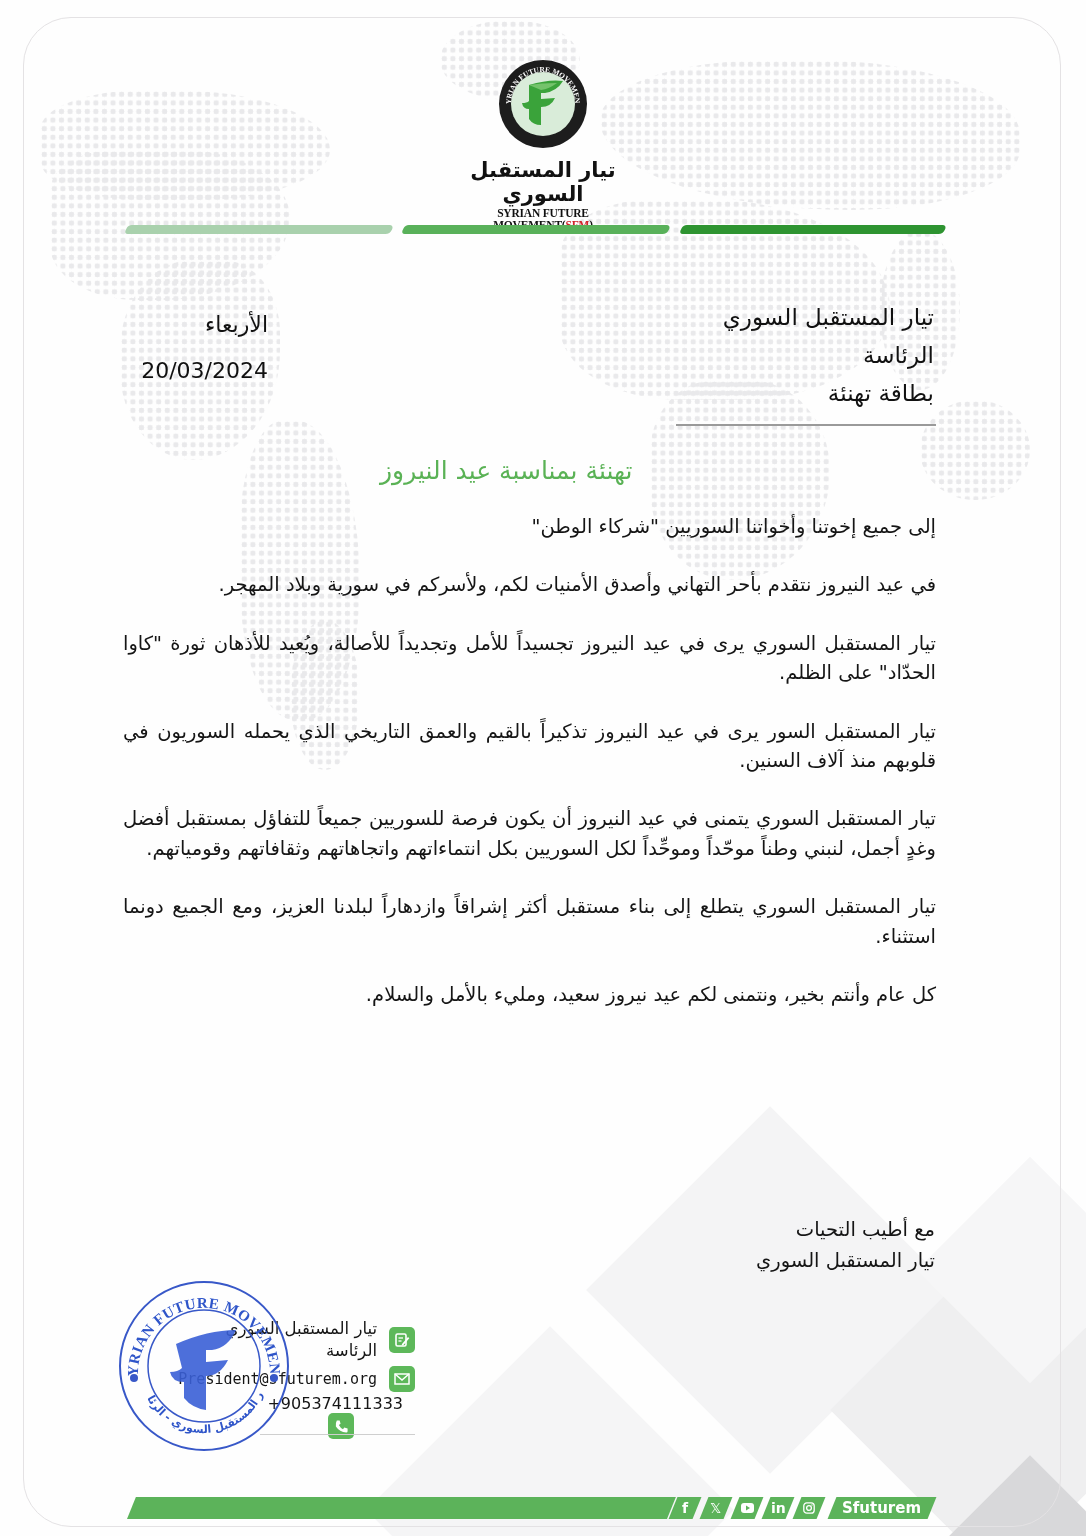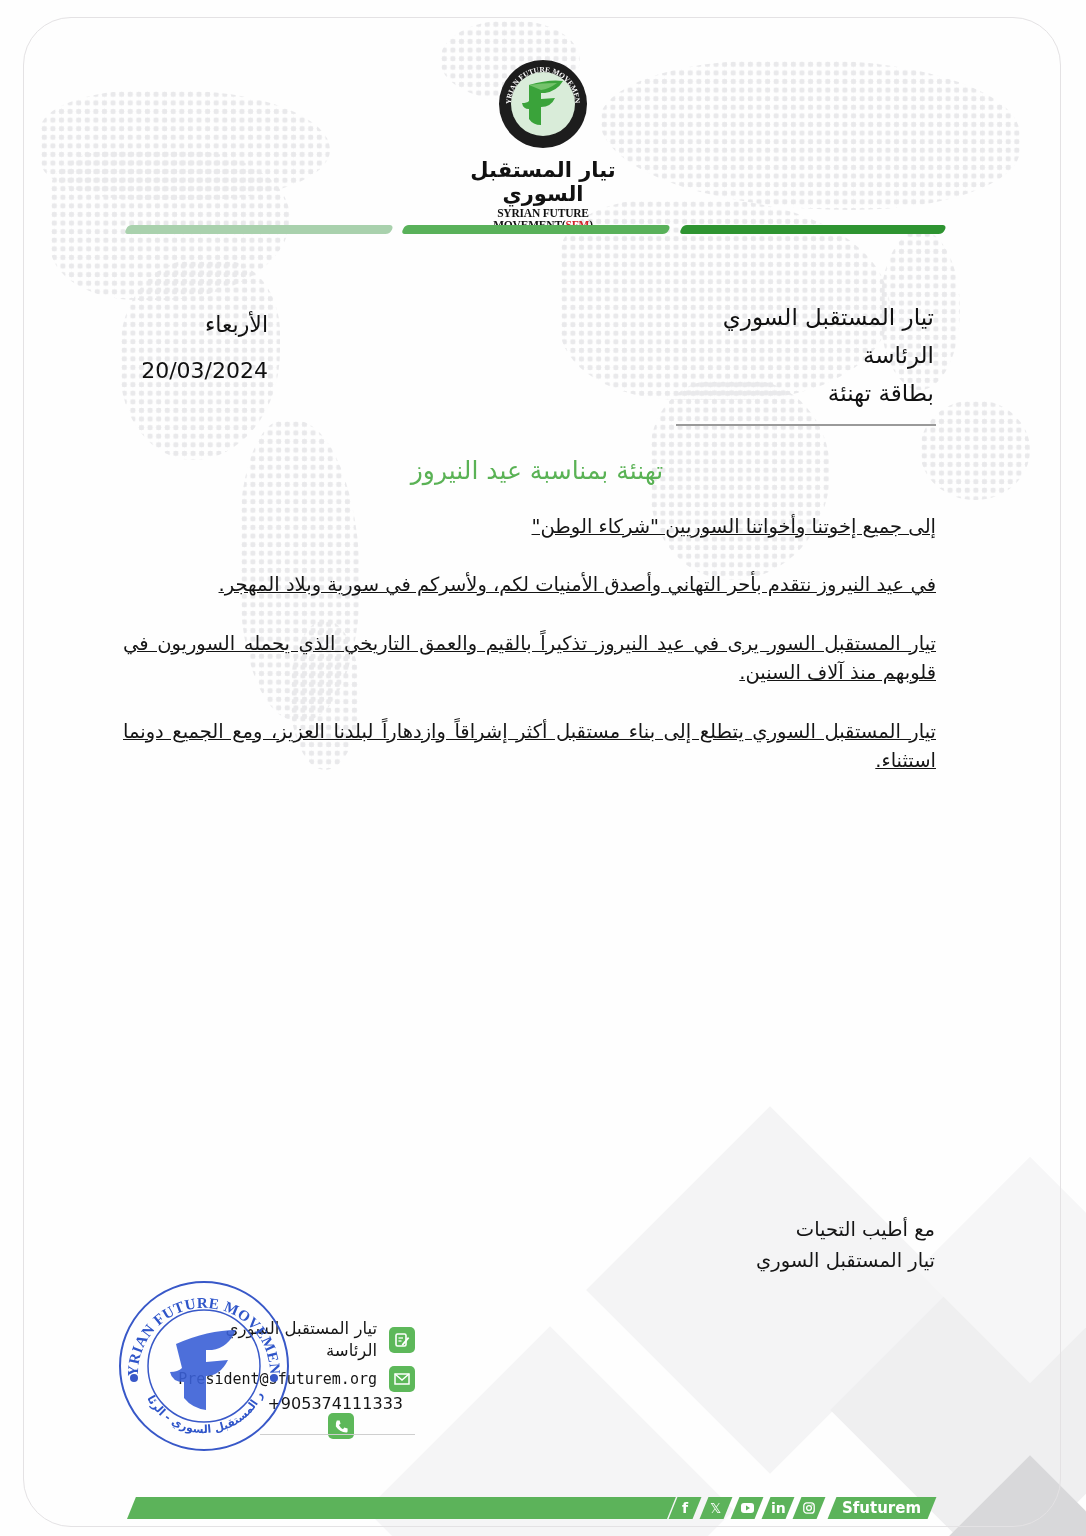--- a/index.html
+++ b/index.html
@@ -45,24 +45,24 @@
 
   .bars { position:absolute; top:225px; left:123px; width:822px; height:10px; }
   .bar { position:absolute; top:0; height:9px; border-radius:5px 6px 6px 5px; transform:skewX(-25deg); }
 
   .hdr-right { position:absolute; right:152px; top:298px; text-align:right; direction:rtl; font-size:23px; line-height:38px; color:#111; }
   .hdr-rule { position:absolute; left:676px; top:424px; width:260px; height:2px; background:#9a9a9a; }
   .hdr-left { position:absolute; left:133px; top:306px; width:135px; text-align:right; font-size:22px; line-height:38px; color:#111; }
   .hdr-left .day { direction:rtl; }
   .hdr-left .date { direction:ltr; text-align:right;margin-top:8px; }
 
-  .title { position:absolute; left:380px; top:456px; width:314px; text-align:center; direction:rtl; color:#5ab255; font-size:25px; font-weight:normal; }
+  .title { position:absolute; left:380px; top:456px; width:314px; text-align:left; direction:rtl; color:#5ab255; font-size:25px; font-weight:normal; }
 
   .body { position:absolute; left:123px; top:512px; width:813px; direction:rtl; text-align:justify; text-align-last:right; font-size:19.5px; line-height:29.4px; color:#151515; }
-  .body p { margin:0 0 29px 0;text-decoration:underline; }
+  .body p { margin:0 0 29px 0; }
   .closing { position:absolute; right:151px; top:1214px; direction:rtl; text-align:right; font-size:19.5px; line-height:31px; color:#151515;margin-left:48px; }
 
   .stamp { position:absolute; left:116px; top:1278px; width:176px; height:176px; }
   .contact { position:absolute; left:160px; top:1318px; width:255px; }
   .c-row { position:absolute; right:0; display:flex; align-items:center; justify-content:flex-end; }
   .c-text { font-size:16.5px; color:#151515; margin-right:12px; text-align:right; }
   .c-icon {
     width:26px; height:26px; border-radius:5px; background:#5db85a;
     display:flex; align-items:center; justify-content:center;
   }
@@ -138,22 +138,25 @@
 <div class="hdr-left">
   <div class="day">الأربعاء</div>
   <div class="date">20/03/2024</div>
 </div>
 
 <div class="title">تهنئة بمناسبة عيد النيروز</div>
 
 <div class="body">
   <p>إلى جميع إخوتنا وأخواتنا السوريين "شركاء الوطن"</p>
   <p>في عيد النيروز نتقدم بأحر التهاني وأصدق الأمنيات لكم، ولأسركم في سورية وبلاد المهجر.</p>
+  <p>تيار المستقبل السوري يرى في عيد النيروز تجسيداً للأمل وتجديداً للأصالة، ويُعيد للأذهان ثورة "كاوا الحدّاد" على الظلم.</p>
   <p>تيار المستقبل السور يرى في عيد النيروز تذكيراً بالقيم والعمق التاريخي الذي يحمله السوريون في قلوبهم منذ آلاف السنين.</p>
+  <p>تيار المستقبل السوري يتمنى في عيد النيروز أن يكون فرصة للسوريين جميعاً للتفاؤل بمستقبل أفضل وغدٍ أجمل، لنبني وطناً موحّداً وموحِّداً لكل السوريين بكل انتماءاتهم واتجاهاتهم وثقافاتهم وقومياتهم.</p>
   <p>تيار المستقبل السوري يتطلع إلى بناء مستقبل أكثر إشراقاً وازدهاراً لبلدنا العزيز، ومع الجميع دونما استثناء.</p>
+  <p>كل عام وأنتم بخير، ونتمنى لكم عيد نيروز سعيد، ومليء بالأمل والسلام.</p>
 </div>
 
 <div class="closing">
   <div>مع أطيب التحيات</div>
   <div>تيار المستقبل السوري</div>
 </div>
 
 <div class="contact">
   <div class="c-row" style="top:0;">
     <div class="c-text" style="direction:rtl;line-height:22px;">

